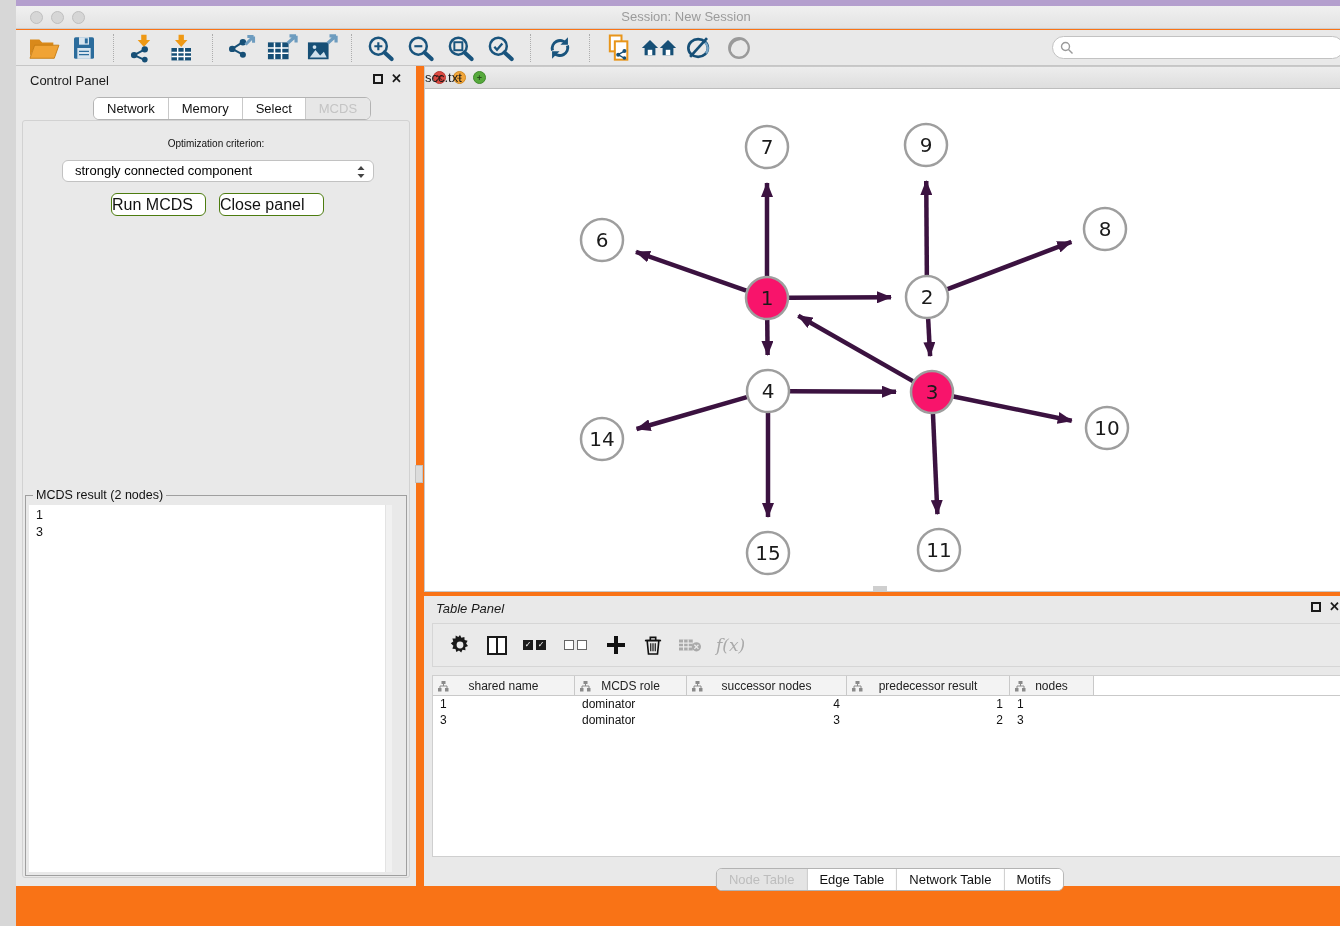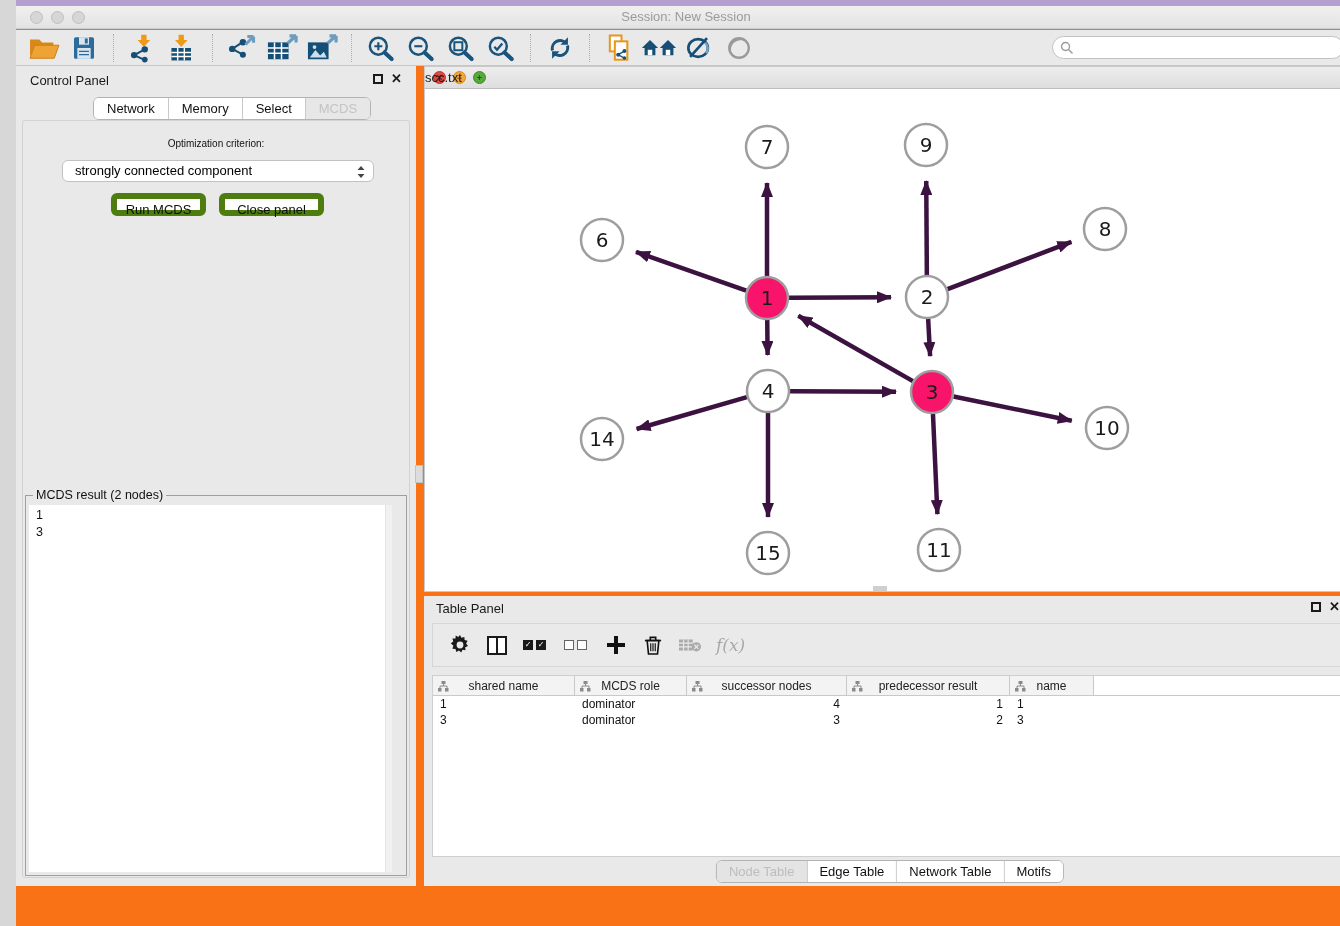--- a/index.html
+++ b/index.html
@@ -36,22 +36,22 @@
          border-radius:6px;overflow:hidden;background:#fff;}
   .ctab{padding:3px 13px;font-size:13px;border-right:1px solid #c9c9c9;background:#fff;color:#111;white-space:nowrap;}
   .ctab:last-child{border-right:none;}
   .ctab.active{background:#e7e7e7;color:#c4c4c4;}
   .cbody{position:absolute;left:6px;right:6px;top:54px;bottom:8px;border:1px solid #d2d2d2;
          border-radius:3px;background:#e9e9e9;}
   .opt-label{position:absolute;left:0;right:0;top:17px;text-align:center;font-size:10px;color:#111;}
   .selectbox{position:absolute;left:39px;top:39px;width:312px;height:22px;background:#fff;
              border:1px solid #c2c2c2;border-radius:6px;font-size:13px;line-height:20px;padding-left:12px;}
   .selectbox svg{position:absolute;right:7px;top:3px;}
-  .btn{position:absolute;height:23px;background:#fff;border:6px solid #4d7c0f;border-radius:6px;
-       font-size:13px;text-align:center;line-height:21px;color:#111;}
+  .btn{position:absolute;height:23px;background:#fff;border:1px solid #4d7c0f;border-radius:6px;
+       font-size:16px;text-align:left;line-height:21px;color:#111;}
   .resultbox{position:absolute;left:2px;right:2px;top:374px;bottom:1px;border:1px solid #9f9f9f;
              background:#e9e9e9;padding:9px 14px 3px 3px;}
   .result-legend{position:absolute;top:-8px;left:7px;background:#e9e9e9;padding:0 3px;font-size:12.5px;color:#111;}
   .result-text{position:relative;width:100%;height:100%;background:#fff;font-size:12.5px;line-height:17px;
                padding:2px 14px 2px 7px;white-space:pre;color:#111;overflow:hidden;}
   .result-scroll{position:absolute;right:0;top:0;bottom:0;width:7px;background:#f1f1f1;border-left:1px solid #e3e3e3;}
   
   .vgrip{position:absolute;left:399px;top:465px;width:8px;height:18px;background:#dcdcdc;border:1px solid #c2c2c2;}
   
   .netframe{position:absolute;left:408px;top:66px;width:926px;height:526px;background:#fff;
@@ -62,35 +62,35 @@
   .net-lights{position:absolute;left:8px;top:4px;display:flex;gap:7px;}
   .light{width:13px;height:13px;border-radius:50%;font-size:9px;font-weight:bold;text-align:center;
          line-height:13px;color:#00000088;}
   .light.red{background:#dd4a41;border:1px solid #b53a32;}
   .light.yellow{background:#f2a63a;border:1px solid #cf8a25;}
   .light.green{background:#56a93c;border:1px solid #3f8a2b;}
   .net-canvas{position:absolute;left:0;top:22px;right:0;bottom:0;background:#fff;}
   .hgrip{position:absolute;left:448px;bottom:0px;width:14px;height:5px;background:#cfcfcf;}
   
   .tpanel{position:absolute;left:408px;top:596px;width:932px;height:290px;background:#e9e9e9;}
-  .tpanel .phead{position:absolute;left:12px;top:5px;}
+  .tpanel .phead{position:absolute;left:12px;top:5px;font-style:italic;}
   .tpanel .picons{position:absolute;right:16px;top:6px;display:flex;gap:8px;align-items:center;}
   .ttoolbar{position:absolute;left:8px;right:8px;top:27px;height:44px;background:#eaeaea;
             border:1px solid #d6d6d6;display:flex;align-items:center;gap:15px;padding-left:16px;}
   .tticon{display:flex;align-items:center;justify-content:center;min-width:22px;height:28px;}
   .fx{font-family:"DejaVu Serif",serif;font-style:italic;font-size:17px;color:#a9a9a9;text-align:right;}
   .ttable{position:absolute;left:8px;right:8px;top:79px;height:182px;background:#fff;border:1px solid #cfcfcf;}
   .thead{display:flex;height:20px;background:#f3f3f3;border-bottom:1px solid #c9c9c9;}
   .th{position:relative;border-right:1px solid #c9c9c9;font-size:12px;color:#222;display:flex;
       align-items:center;justify-content:center;flex:0 0 auto;}
   .th svg{position:absolute;left:5px;top:5px;}
   .th.filler{flex:1 1 auto;border-right:none;background:#fff;}
   .trow{display:flex;height:16px;font-size:12px;color:#111;align-items:center;}
   .td{flex:0 0 auto;padding:0 7px;overflow:hidden;white-space:nowrap;}
-  .btabs{position:absolute;left:50%;transform:translateX(-50%);top:264px;display:flex;
+  .btabs{position:absolute;left:50%;transform:translateX(-50%);top:272px;display:flex;
          border:1px solid #b3b3b3;border-radius:6px;overflow:hidden;background:#fff;}
   .btab{padding:3px 12px;font-size:13px;border-right:1px solid #c9c9c9;background:#fff;color:#111;white-space:nowrap;}
   .btab:last-child{border-right:none;}
   .btab.active{background:#e4e4e4;color:#bdbdbd;}
   
   .statusbar{position:absolute;left:0;top:890px;width:1340px;height:36px;background:#efefef;border-top:1px solid #d2d2d2;}
   .sb-left{position:absolute;left:10px;top:6px;width:28px;height:24px;background:#fdfdfd;
            border:1px solid #c3c3c3;border-radius:3px;display:flex;align-items:center;justify-content:center;}
   .sb-mem{position:absolute;right:4px;top:5px;width:76px;height:26px;background:#fdfdfd;border:1px solid #c3c3c3;
           border-radius:3px;display:flex;align-items:center;justify-content:center;gap:5px;font-size:12px;color:#111;}
@@ -460,21 +460,21 @@
             </svg>
             <span>predecessor result</span>
           </div>
           <div class="th" style="width: 84px;">
             <svg width="11" height="11" viewBox="0 0 11 11">
               <rect x="3.5" y="0" width="4" height="3" fill="#8a8a8a"></rect>
               <rect x="0" y="7" width="3.5" height="3.5" fill="#8a8a8a"></rect>
               <rect x="7" y="7" width="3.5" height="3.5" fill="#8a8a8a"></rect>
               <path d="M5.5 3v2M2 7V5h7v2" stroke="#8a8a8a" fill="none"></path>
             </svg>
-            <span>name</span>
+            <span>nodes</span>
           </div>
           <div class="th filler"></div>
         </div>
       <div id="table-body">
           <div class="trow">
             <div class="td" style="width: 142px; text-align: left;">1</div>
             <div class="td" style="width: 112px; text-align: left;">dominator</div>
             <div class="td" style="width: 160px; text-align: right;">4</div>
             <div class="td" style="width: 163px; text-align: right;">1</div>
             <div class="td" style="width: 84px; text-align: left;">1</div>

